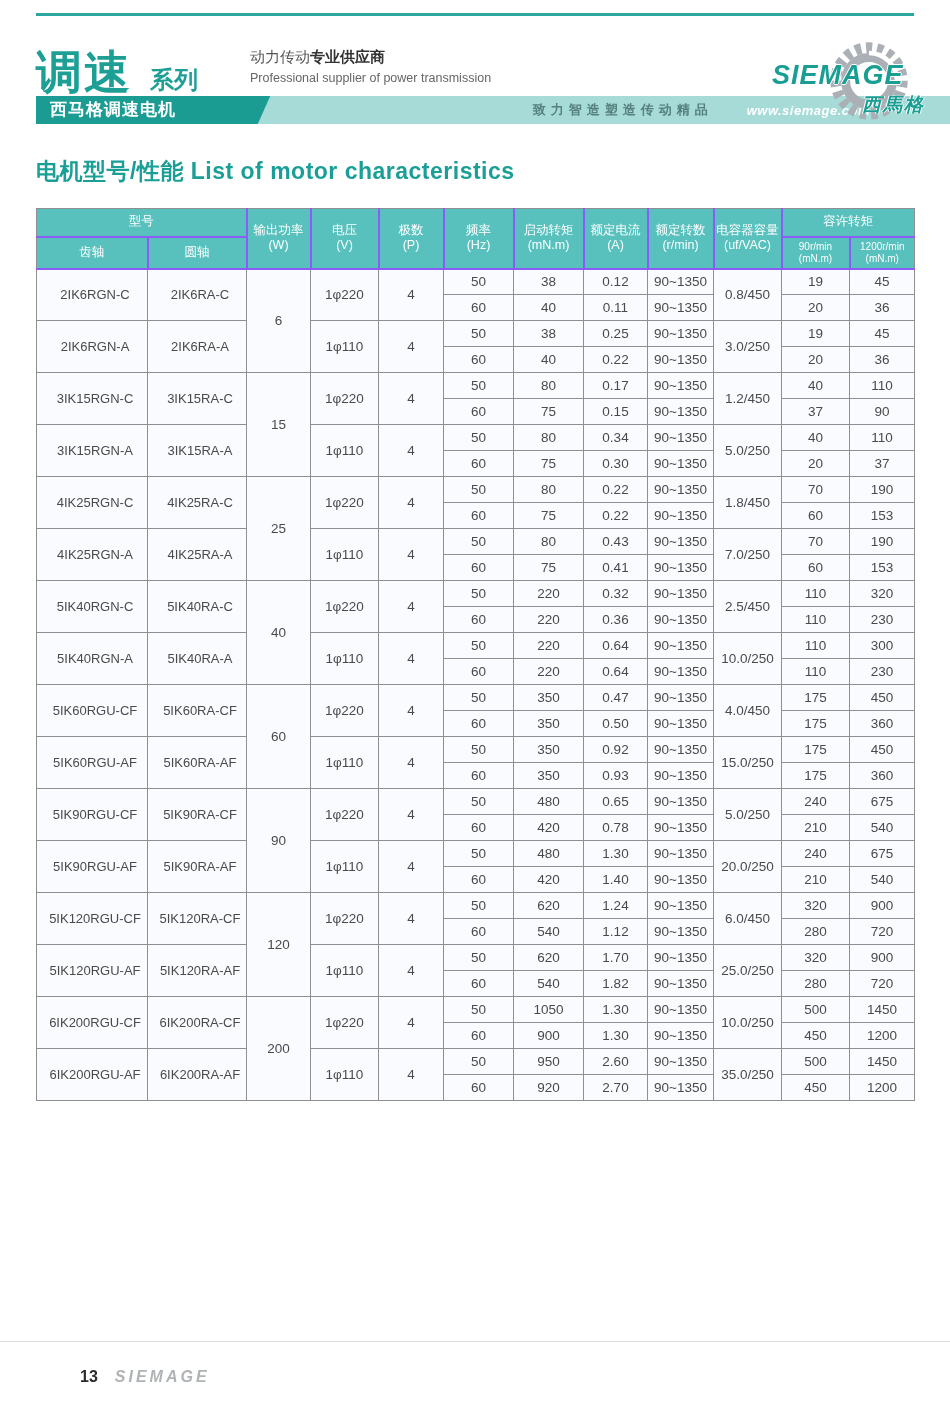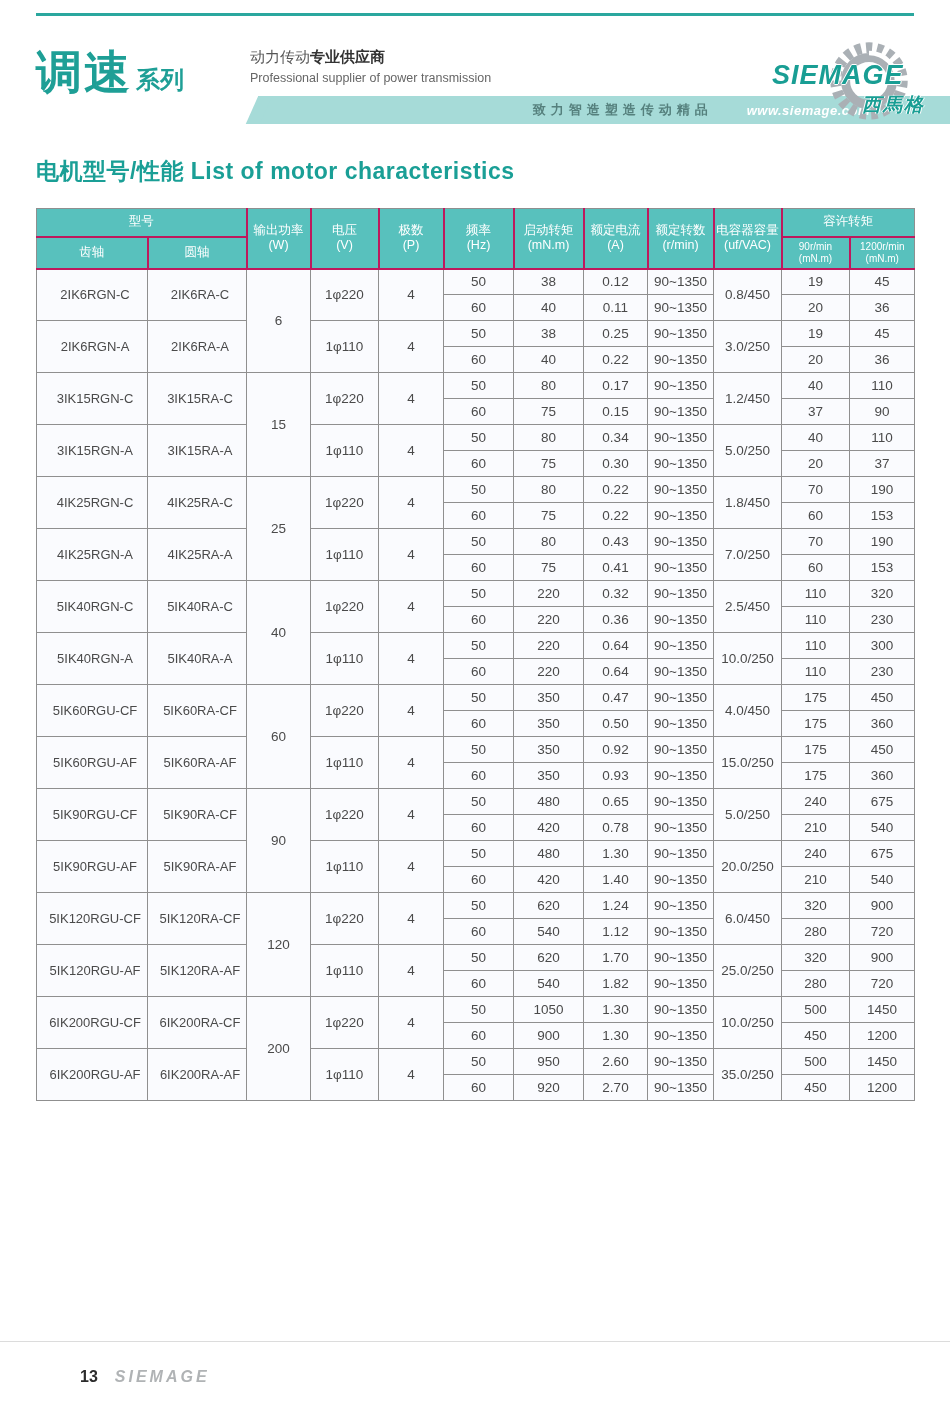--- a/index.html
+++ b/index.html
@@ -3,21 +3,21 @@
 <meta charset="utf-8">
 <style>
   html,body{margin:0;padding:0;background:#ffffff;}
   .page{position:relative;width:950px;height:1404px;background:#ffffff;overflow:hidden;
         font-family:"Liberation Sans","DejaVu Sans",sans-serif;}
 
   
   .top-rule{position:absolute;left:36px;top:13px;width:878px;height:3px;background:#2aa79e;}
   .series{position:absolute;left:36px;top:42px;color:#1e9f96;white-space:nowrap;}
   .series-main{font-size:46px;font-weight:bold;letter-spacing:2px;}
-  .series-suffix{font-size:24px;font-weight:600;margin-left:4px;}
+  .series-suffix{font-size:24px;font-weight:600;margin-left:18px;}
   .brand-box{position:absolute;left:36px;top:96px;width:200px;height:28px;background:#1b9c93;
              color:#fff;font-size:17px;font-weight:bold;line-height:28px;padding-left:14px;letter-spacing:1px;z-index:1;}
   .brand-box::after{content:"";position:absolute;right:-14px;top:0;width:22px;height:28px;
                     background:#1b9c93;transform:skewX(-24deg);}
   .band{position:absolute;left:258px;right:0;top:96px;height:28px;background:#a6dbd8;
         display:flex;align-items:center;justify-content:flex-end;padding-right:80px;gap:34px;}
   .band::before{content:"";position:absolute;left:-6px;top:0;width:14px;height:28px;
                 background:#a6dbd8;transform:skewX(-24deg);}
   .slogan{color:#55807d;font-size:13px;font-weight:bold;letter-spacing:5px;}
   .website{color:#ffffff;font-size:13px;font-weight:bold;font-style:italic;letter-spacing:.5px;}
@@ -35,21 +35,21 @@
            text-shadow:1px 0 0 #fff,-1px 0 0 #fff;}
 
   
   .page-title{position:absolute;left:36px;top:156px;margin:0;color:#1a9f96;
               font-size:23px;font-weight:bold;letter-spacing:.5px;}
 
   
   .spec-table{position:absolute;left:36px;top:208px;width:878px;border-collapse:collapse;
               table-layout:fixed;font-size:13.5px;color:#4a4a4a;}
   .spec-table th{background:#58c1bd;color:#ffffff;font-weight:normal;font-size:12.5px;
-                 border:2px solid #be185d;text-align:center;vertical-align:middle;
+                 border:2px solid #8b5cf6;text-align:center;vertical-align:middle;
                  padding:1px 0;line-height:1.25;}
   .spec-table thead tr:first-child th{border-top:1px solid #8f8f8f;}
   .spec-table thead th:first-child{border-left:1px solid #8f8f8f;}
   .spec-table thead tr:first-child th:last-child,
   .spec-table thead tr:nth-child(2) th:last-child{border-right:1px solid #8f8f8f;}
   .spec-table thead tr:first-child{height:28px;padding-left:11px;}
   .spec-table thead tr:nth-child(2){height:32px;}
   .spec-table th.sub div{font-size:10px;line-height:1.2;}
   .spec-table td{border:1px solid #8f8f8f;background:#fafbfe;text-align:center;
                  vertical-align:middle;padding:0 2px;}
@@ -71,20 +71,23 @@
 
   <div class="series">
     <span class="series-main">调速</span><span class="series-suffix">系列</span>
   </div>
 
   <div class="supplier">
     <div class="supplier-cn"><span>动力传动</span><b>专业供应商</b></div>
     <div class="supplier-en">Professional supplier of power transmission</div>
   </div>
 
+  <div class="brand-box">
+    <span>西马格调速电机</span>
+  </div>
 
   <div class="band">
     <span class="slogan">致力智造塑造传动精品</span>
     <span class="website">www.siemage.com</span>
   </div>
 
   <div class="logo">
     <svg class="gear" width="90" height="94" viewBox="0 0 100 100">
       <circle cx="50" cy="50" r="37" fill="none" stroke="#aab0b5" stroke-width="12" stroke-dasharray="6.8 5.4"></circle>
       <circle cx="50" cy="50" r="26" fill="none" stroke="#aab0b5" stroke-width="10"></circle>

